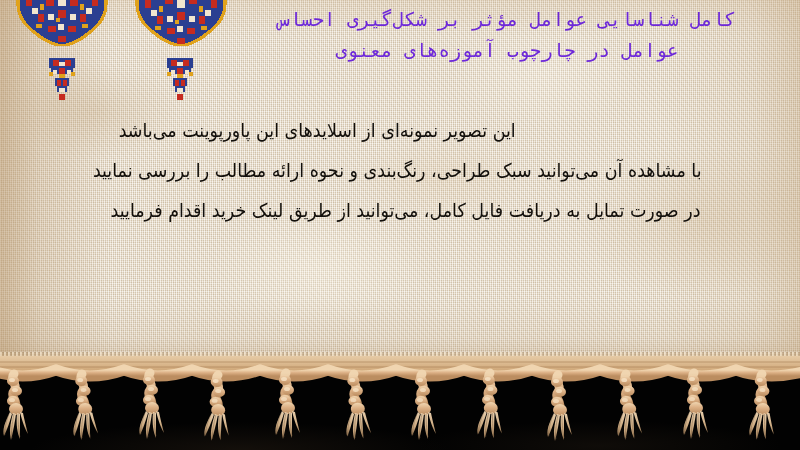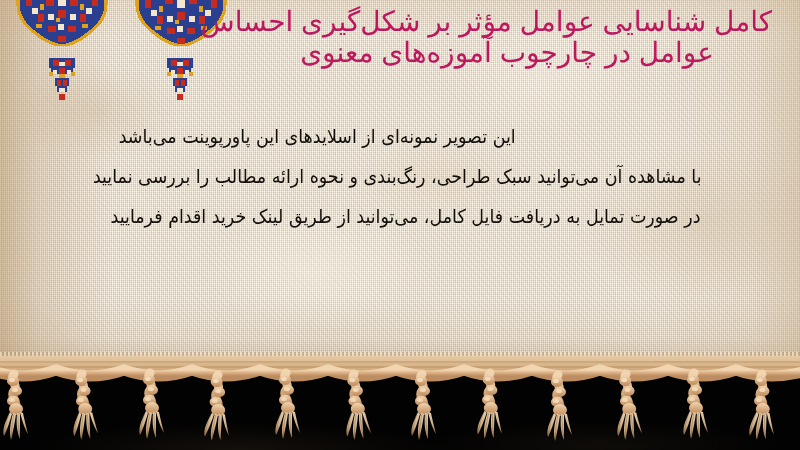--- a/index.html
+++ b/index.html
@@ -128,33 +128,33 @@
   
   .title-block {
     position: absolute;
     right: 28px;
     top: 6px;
     width: 530px;
     text-align: center;
     direction: rtl;
   }
   .title-line {
-    font-family: Liberation Sans, sans-serif;
-    font-size: 28px;
+    font-family: Liberation Mono, monospace;
+    font-size: 19px;
     line-height: 31px;
-    color: #be185d;
+    color: #6d28d9;
     letter-spacing: 0px;
     white-space: nowrap;
   }
 
   .body-block {
     position: absolute;
     right: 0;
     left: 0;
-    top: 116px;
+    top: 110px;
     direction: rtl;
   }
   .body-line {
     font-family: "DejaVu Sans", "Liberation Sans", sans-serif;
     font-size: 19px;
     line-height: 40px;
     color: #120f0b;
     white-space: nowrap;
     
     transform: scaleX(0.92);

